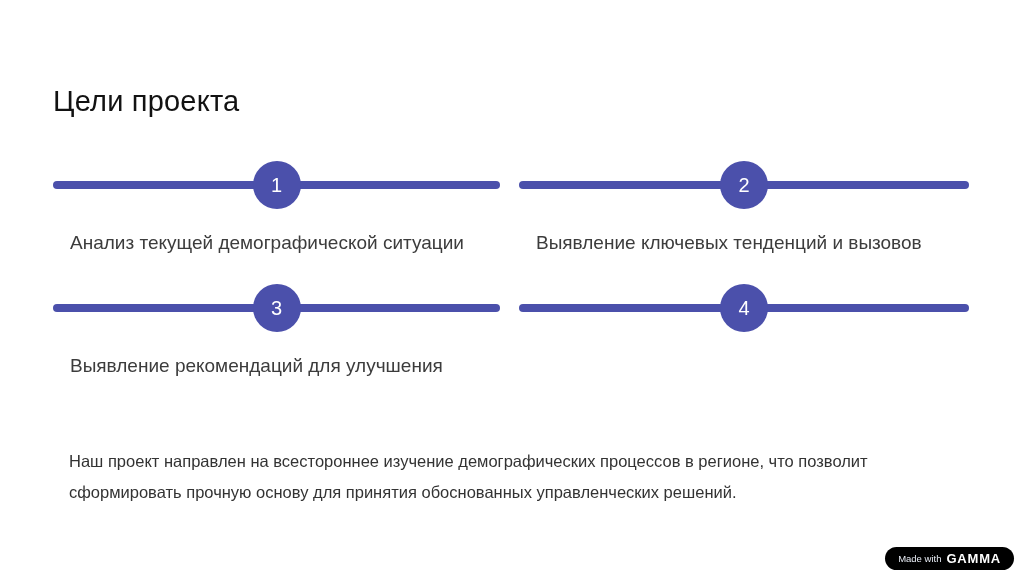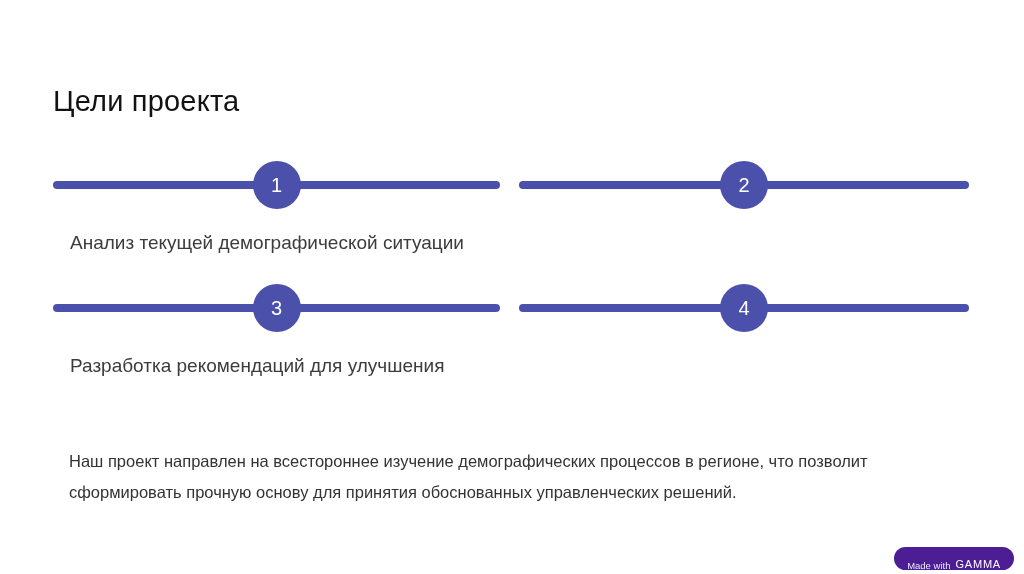--- a/index.html
+++ b/index.html
@@ -84,35 +84,35 @@
     line-height: 31px;
     color: #333333;
   }
   .gamma-badge {
     position: absolute;
     right: 10px;
     bottom: 4px;
     height: 23px;
     padding: 0 13px;
     border-radius: 12px;
-    background: #4c1d95;
+    background: #000000;
     display: flex;
-    align-items: flex-end;
+    align-items: center;
     gap: 5px;
     cursor: pointer;
   }
   .badge-prefix {
     color: #e9edf6;
     font-size: 9.5px;
     line-height: 1;
   }
   .badge-brand {
     color: #ffffff;
-    font-size: 11px;
-    font-weight: 400;
+    font-size: 13px;
+    font-weight: 700;
     letter-spacing: 0.8px;
     line-height: 1;
   }
 </style>
 </head>
 <body>
 
 <div class="slide">
 
   <h1 class="slide-title">Цели проекта</h1>
@@ -127,30 +127,31 @@
     <div class="goal-label">Анализ текущей демографической ситуации</div>
   </div>
 
   <div class="goal-item pos-2">
     <div class="goal-track">
       <div class="goal-line"></div>
       <div class="goal-circle">
         <span class="goal-number">2</span>
       </div>
     </div>
+    <div class="goal-label">Выявление ключевых тенденций и вызовов</div>
   </div>
 
   <div class="goal-item pos-3">
     <div class="goal-track">
       <div class="goal-line"></div>
       <div class="goal-circle">
         <span class="goal-number">3</span>
       </div>
     </div>
-    <div class="goal-label">Разработка рекомендаций для улучшения</div>
+    <div class="goal-label">Выявление рекомендаций для улучшения</div>
   </div>
 
   <div class="goal-item pos-4">
     <div class="goal-track">
       <div class="goal-line"></div>
       <div class="goal-circle">
         <span class="goal-number">4</span>
       </div>
     </div>
   </div>

